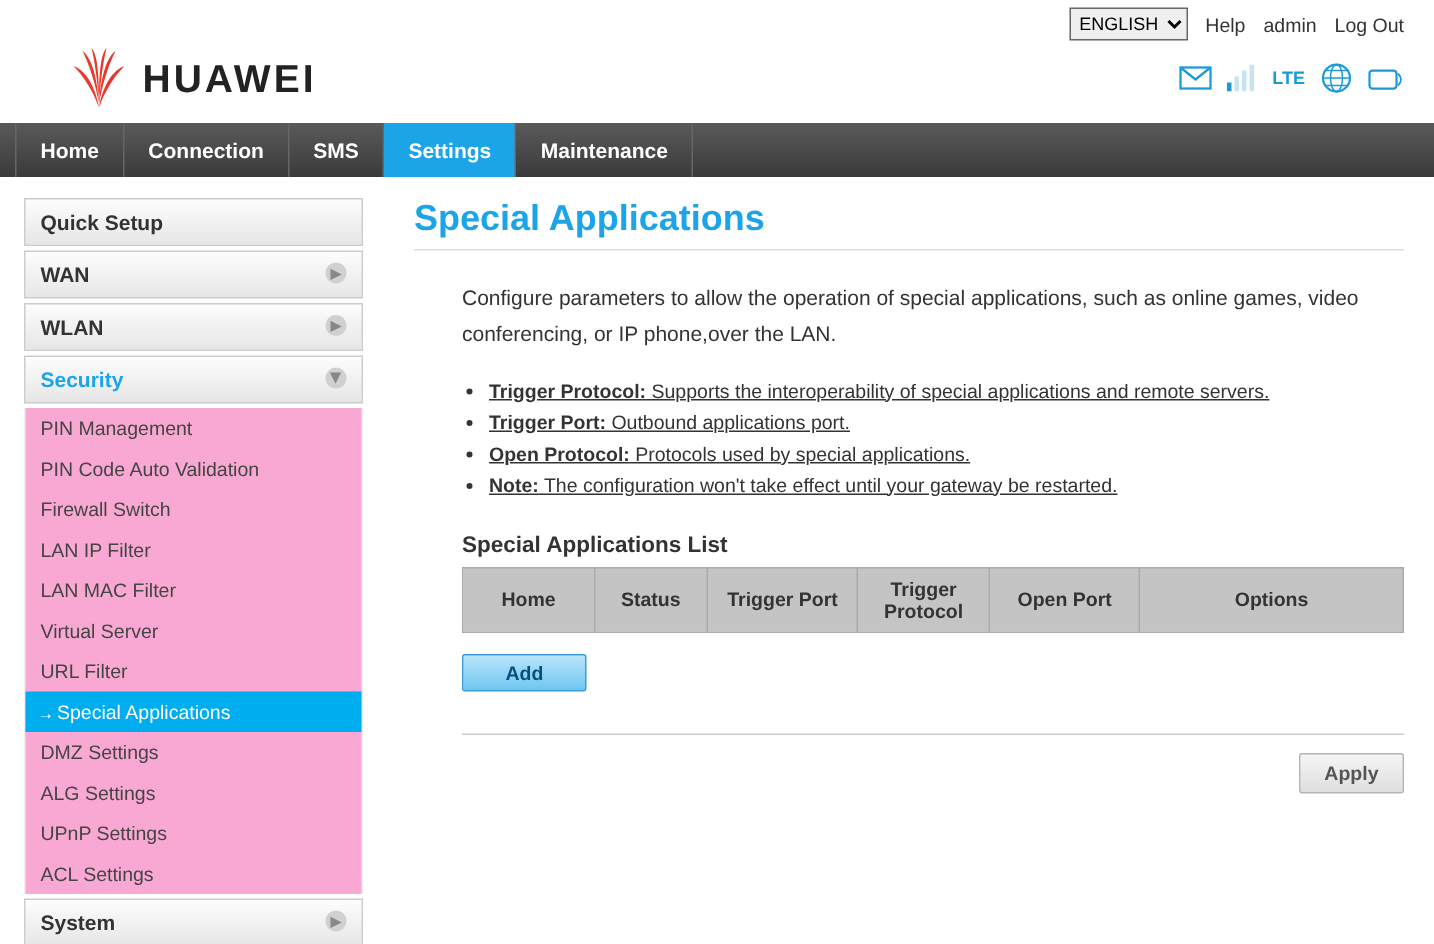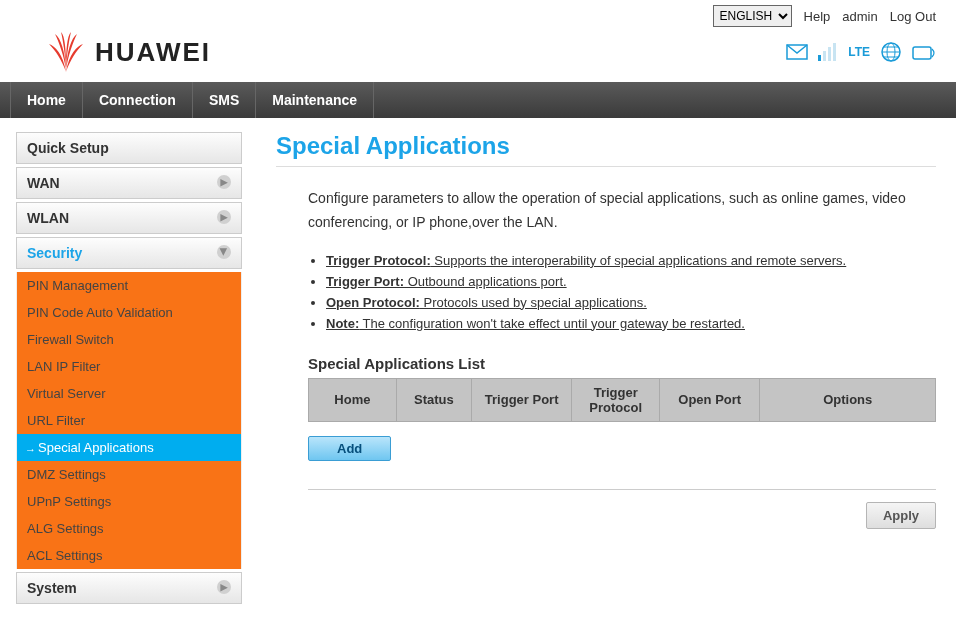--- a/index.html
+++ b/index.html
@@ -14,21 +14,21 @@
 .nav { background: linear-gradient(#5a5a5a, #3a3a3a); display: flex; padding: 0 10px; }
 .nav-item { color: #fff; font-weight: bold; padding: 10px 16px; cursor: pointer; border-right: 1px solid #666; font-size: 14px; }
 .nav-item:first-child { border-left: 1px solid #666; }
 .nav-item.active { background: #1ca4e8; }
 .container { display: flex; padding: 14px 10px 0 16px; gap: 34px; }
 .sidebar { width: 226px; flex-shrink: 0; }
 .sb-section { border: 1px solid #ccc; background: linear-gradient(#fdfdfd, #e6e6e6); padding: 7px 10px; font-weight: bold; font-size: 14px; display: flex; justify-content: space-between; align-items: flex-start; cursor: pointer; margin-bottom: 3px; }
 .sb-section.expanded { color: #1ca4e8; }
 .sb-arrow { width: 14px; height: 14px; border-radius: 50%; background: #d0d0d0; display: inline-flex; align-items: center; justify-content: center; font-size: 9px; color: #888; }
 .sb-arrow.down { transform: rotate(90deg); }
-.sb-subitems { background: #f97316; border-left: 1px solid #eee; border-right: 1px solid #eee; margin-bottom: 3px; }
+.sb-subitems { background: #f9a8d4; border-left: 1px solid #eee; border-right: 1px solid #eee; margin-bottom: 3px; }
 .sb-subitem { padding: 6px 10px; font-size: 13px; color: #444; cursor: pointer; }
 .sb-subitem.active { background: #00adef; color: #fff; padding-left: 8px; }
 .sb-subitem.active::before { content: "→"; font-size: 11px; margin-right: 2px; }
 .main { flex: 1; padding-right: 10px; }
 .page-title { color: #1ca4e8; font-size: 24px; font-weight: bold; margin-bottom: 6px; }
 .hr { border-top: 1px solid #ddd; margin-bottom: 20px; }
 .desc { font-size: 14px; line-height: 1.7; color: #333; margin: 0 0 18px 32px; }
 .bullets { margin: 0 0 24px 50px; }
 .bullets li { font-size: 13px; margin-bottom: 6px; list-style: disc; text-decoration: underline; }
 .bullets b { font-weight: bold; }
@@ -87,20 +87,21 @@
         <rect x="1" y="4" width="18" height="12" rx="2" fill="none" stroke="#1a9bd8" stroke-width="1.5"></rect>
         <path d="M20 6 Q24 10 20 14" fill="none" stroke="#1a9bd8" stroke-width="1.2"></path>
       </svg>
   </div>
 </div>
 
 <div class="nav">
   <div class="nav-item">Home</div>
   <div class="nav-item">Connection</div>
   <div class="nav-item">SMS</div>
+  <div class="nav-item active">Settings</div>
   <div class="nav-item">Maintenance</div>
 </div>
 
 <div class="container">
   <div class="sidebar">
     <div class="sb-section">
       <span>Quick Setup</span>
     </div>
     <div class="sb-section">
       <span>WAN</span>
@@ -112,26 +113,27 @@
     </div>
     <div class="sb-section expanded">
       <span>Security</span>
       <span class="sb-arrow down">▶</span>
     </div>
     <div class="sb-subitems">
       <div class="sb-subitem">PIN Management</div>
       <div class="sb-subitem">PIN Code Auto Validation</div>
       <div class="sb-subitem">Firewall Switch</div>
       <div class="sb-subitem">LAN IP Filter</div>
+      <div class="sb-subitem">LAN MAC Filter</div>
       <div class="sb-subitem">Virtual Server</div>
       <div class="sb-subitem">URL Filter</div>
       <div class="sb-subitem active">Special Applications</div>
       <div class="sb-subitem">DMZ Settings</div>
+      <div class="sb-subitem">ALG Settings</div>
       <div class="sb-subitem">UPnP Settings</div>
-      <div class="sb-subitem">ALG Settings</div>
       <div class="sb-subitem">ACL Settings</div>
     </div>
     <div class="sb-section">
       <span>System</span>
       <span class="sb-arrow">▶</span>
     </div>
 
   </div>
 
   <div class="main">

